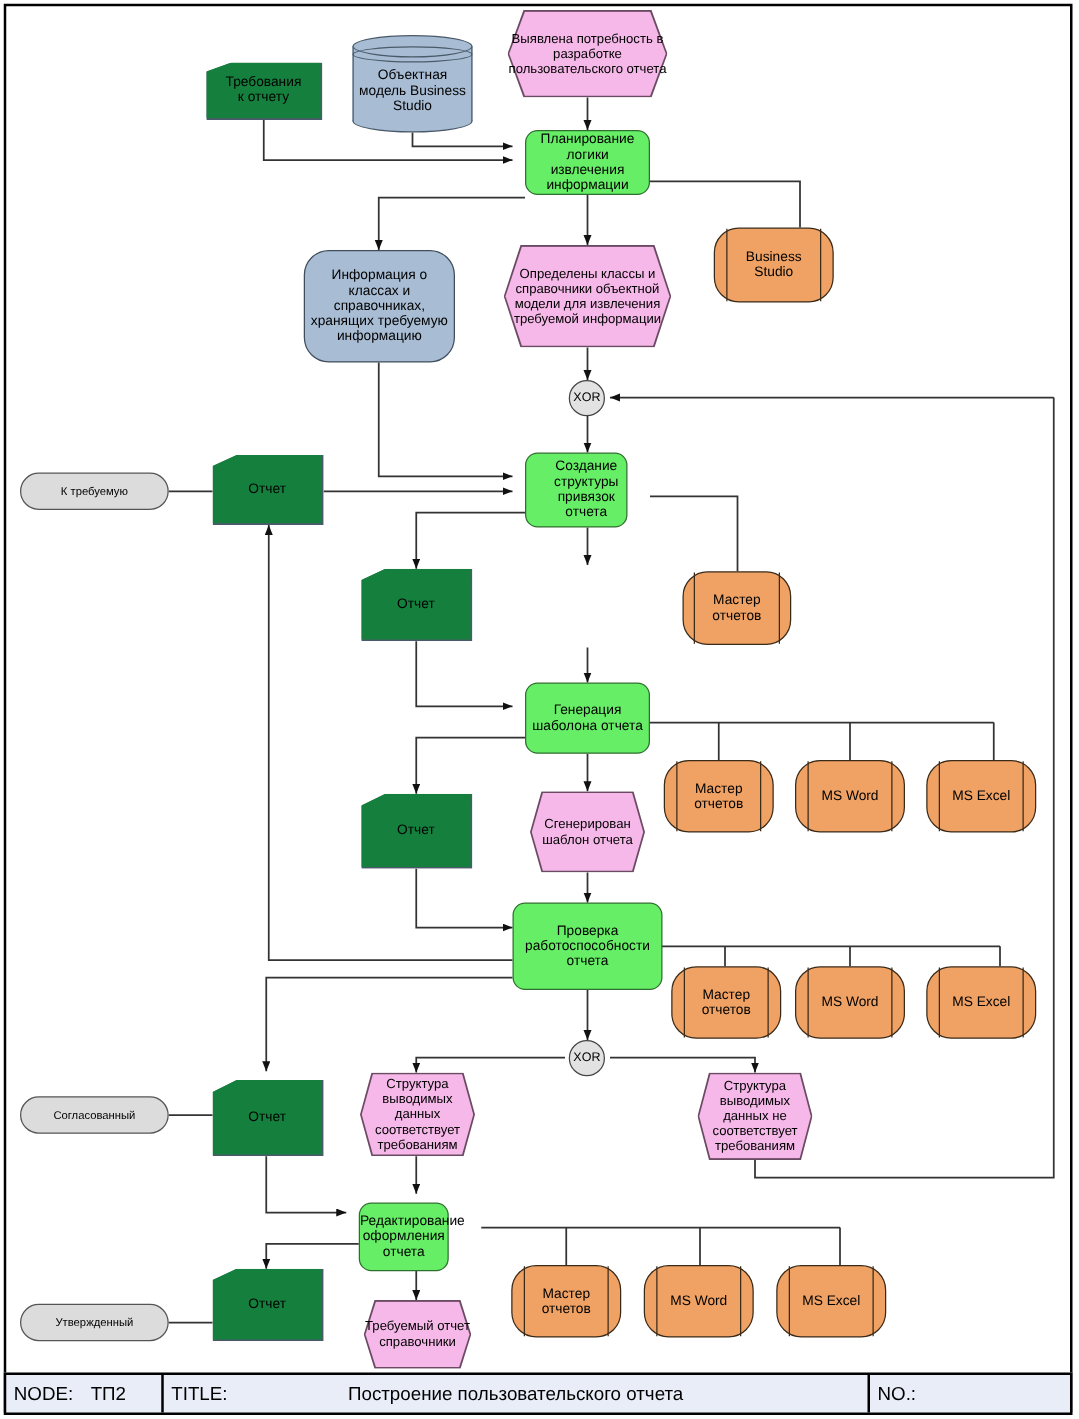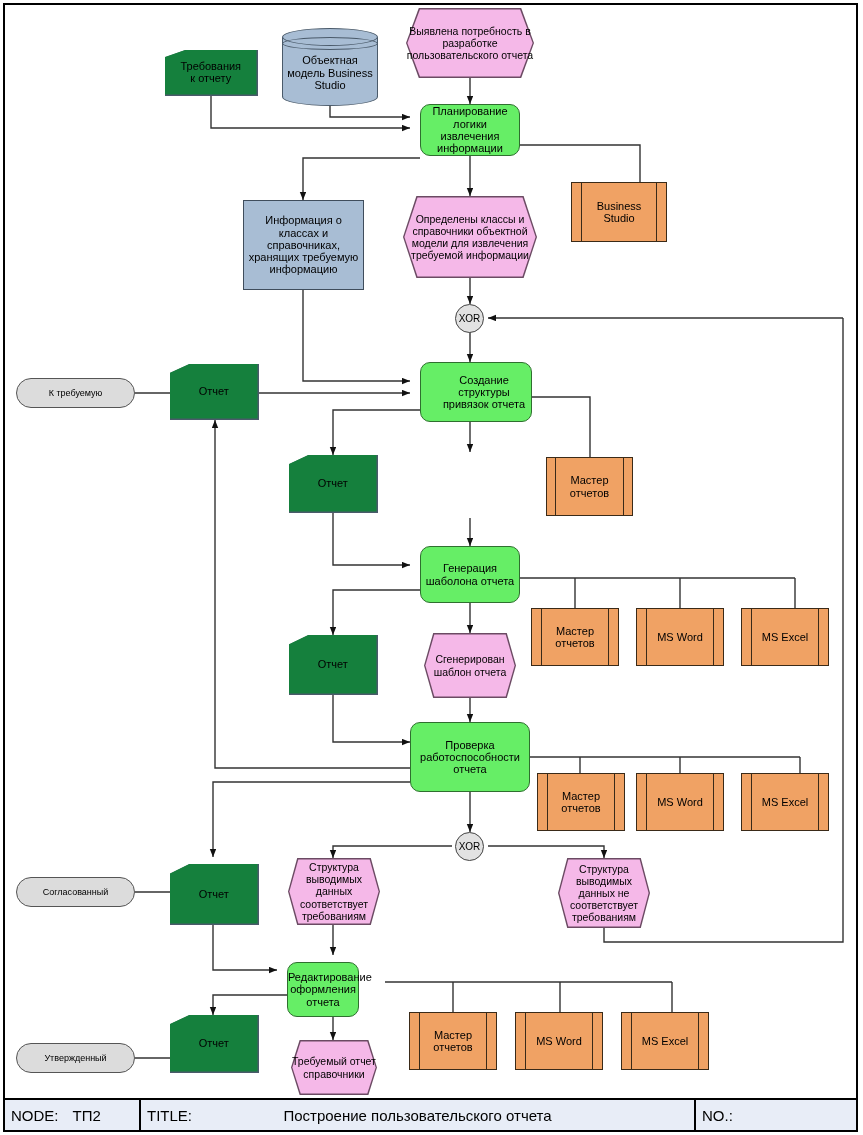--- a/index.html
+++ b/index.html
@@ -1,20 +1,20 @@
 <!DOCTYPE html>
 <html><head>
 <meta charset="utf-8">
 <style>
   html,body{margin:0;padding:0;background:#ffffff;}
   body{font-family:"Liberation Sans","DejaVu Sans",sans-serif;}
   #page{position:relative;width:863px;height:1135px;background:#ffffff;overflow:hidden;}
   #frame{position:absolute;left:3px;top:3px;width:855px;height:1127px;border:2px solid #000;box-sizing:border-box;}
   #canvas{position:absolute;left:0;top:0;width:863px;height:1135px;}
-  .node{position:absolute;box-sizing:border-box;display:flex;align-items:center;justify-content:center;text-align:center;color:#000;line-height:1.12;}
+  .node{position:absolute;box-sizing:border-box;display:flex;align-items:center;justify-content:center;text-align:center;color:#000;line-height:1.12;border-radius:20px;}
   .node span{display:block;width:100%;padding:0 2px;}
 
   
   .proc{background:#66ee66;border:1.5px solid #2f6f2f;border-radius:10px;font-size:11px;justify-content:center;}
   .docwrap{position:absolute;}
   .docwrap .shadow{position:absolute;inset:0;background:#4a5a6a;
        clip-path:polygon(22% 0,100% 0,100% 100%,0 100%,0 16%);}
   .docwrap .face{position:absolute;left:0;top:0;right:1.5px;bottom:1.5px;background:#15803d;
        clip-path:polygon(22% 0,100% 0,100% 100%,0 100%,0 16%);
        display:flex;align-items:center;justify-content:center;text-align:center;font-size:11px;line-height:1.12;}
@@ -40,21 +40,21 @@
   .db .body{position:absolute;left:0;right:0;top:9px;bottom:9px;background:#a8bdd4;border-left:1.5px solid #4a5a6a;border-right:1.5px solid #4a5a6a;}
   .db .top{position:absolute;left:0;right:0;top:0;height:18px;background:#a8bdd4;border:1.5px solid #4a5a6a;border-radius:50%;box-sizing:border-box;}
   .db .ring{position:absolute;left:0;right:0;height:13px;border:1.5px solid #4a5a6a;border-radius:50%;box-sizing:border-box;background:transparent;}
   .db .bot{position:absolute;left:0;right:0;bottom:0;height:18px;border:1.5px solid #4a5a6a;border-radius:50%;box-sizing:border-box;background:#a8bdd4;clip-path:polygon(-5% 45%,105% 45%,105% 130%,-5% 130%);}
   .db .lbl{position:absolute;left:0;right:0;top:26px;text-align:center;font-size:11px;line-height:1.15;}
 
   
   #footer{position:absolute;left:3px;top:1098px;width:855px;height:34px;display:flex;
           border:2px solid #000;box-sizing:border-box;background:#e8edf7;font-size:15px;}
   #footer .cell{display:flex;align-items:center;padding:0 6px;box-sizing:border-box;}
-  #footer .c1{width:136px;border-right:2px solid #000;gap:14px;}
+  #footer .c1{width:126px;border-right:2px solid #000;gap:14px;}
   #footer .c2{flex:1;border-right:2px solid #000;position:relative;}
   #footer .c2 .ttl{position:absolute;left:6px;}
   #footer .c2 .val{width:100%;text-align:center;}
   #footer .c3{width:160px;}
 </style>
 </head>
 <body>
 
 <div id="page">
   <div id="frame"></div>
@@ -199,21 +199,21 @@
 
   <div class="node pill" style="left:16px;top:378px;width:119px;height:30px;">
     <span>К требуемую</span>
   </div>
 
   <div class="docwrap" style="left:170px;top:364px;width:89px;height:56px;">
     <div class="shadow"></div>
     <div class="face">Отчет</div>
   </div>
 
-  <div class="node proc" style="left:420px;top:362px;width:112px;height:60px;padding-left:16px;">
+  <div class="node proc" style="left:420px;top:362px;width:82px;height:60px;padding-left:16px;">
     <span>Создание структуры привязок отчета</span>
   </div>
 
   <div class="docwrap" style="left:289px;top:455px;width:89px;height:58px;">
     <div class="shadow"></div>
     <div class="face">Отчет</div>
   </div>
 
 
   <div class="node sys" style="left:546px;top:457px;width:87px;height:59px;">

